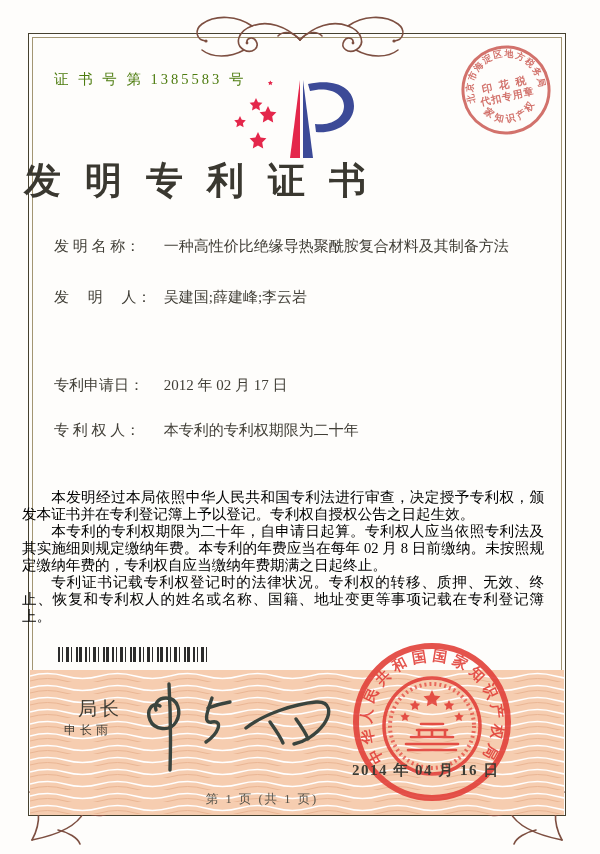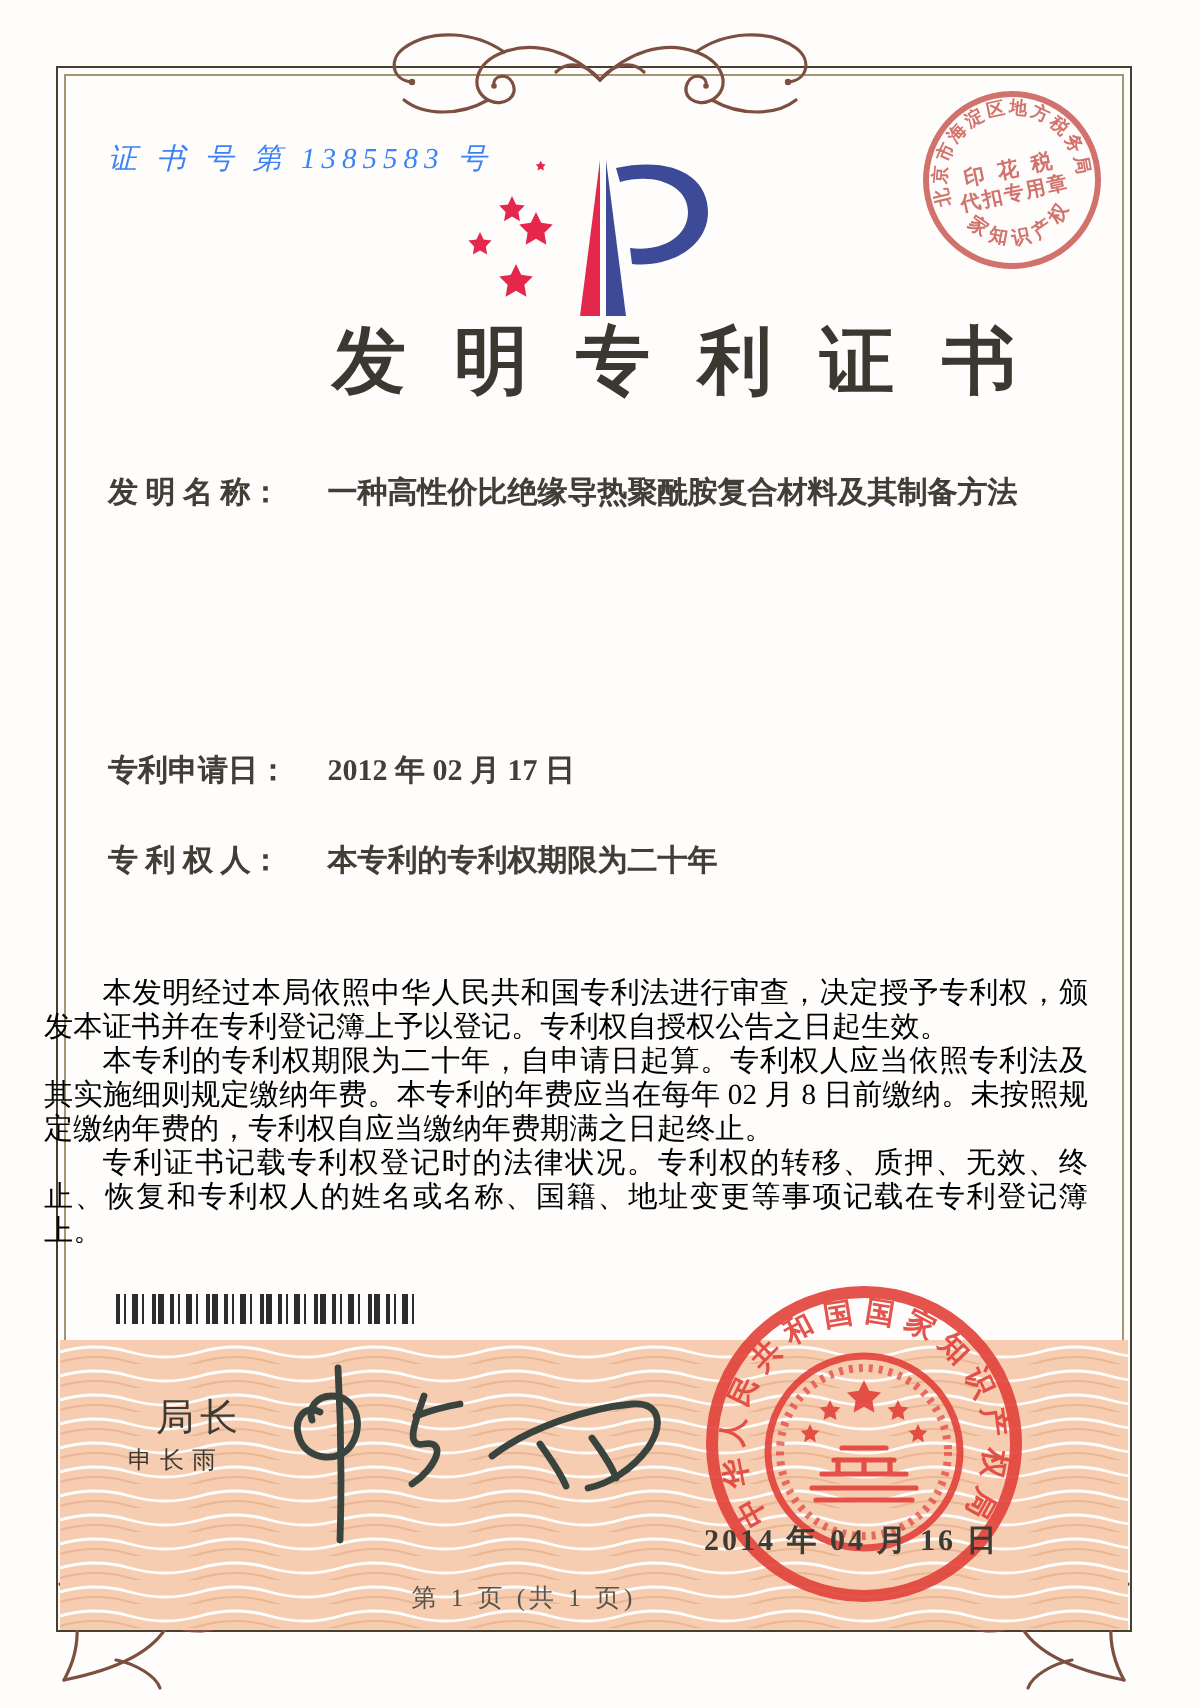--- a/index.html
+++ b/index.html
@@ -18,32 +18,32 @@
     border:1.5px solid #46412f;
   }
   .frame-inner {
     position:absolute; left:3px; top:3px; right:3px; bottom:3px;
     border:1px solid #a39673;
   }
   .ornament { position:absolute; pointer-events:none; }
   
   .cert-no {
     position:absolute; left:54px; top:70px;
-    font-size:14.5px; letter-spacing:3px; color:#3b82f6;font-style:italic;
+    font-size:14.5px; letter-spacing:3px; color:#4d7c0f;
   }
   
   .title {
     position:absolute; left:0; top:156px; width:532px;
-    text-align:right; font-size:37px; font-weight:600;
+    text-align:left; font-size:37px; font-weight:600;
     letter-spacing:24px; padding-left:24px; color:#3a3830;
   }
   
   .field-row {
     position:absolute; left:54px; width:500px;
-    font-size:15px; color:#403e36; white-space:nowrap;font-weight:bold;
+    font-size:15px; color:#403e36; white-space:nowrap;
   }
   .flabel { display:inline-block; min-width:102px; }
   .fvalue { margin-left:4px; }
   .r0{top:237px}.r1{top:288px}.r2{top:331px}.r3{top:376px}.r4{top:421px}.r5{top:464px}
   
   .body-text {
     position:absolute; left:22px; top:489px; width:522px;
     font-size:14.6px; line-height:17px; color:#000000;
     text-align:justify;
   }
@@ -179,20 +179,24 @@
     <polygon points="75,4 75,82 85,82" fill="#3c4a97"></polygon>
 
     <path d="M80,8 C108,2 126,12 126,30 C126,48 106,58 88,56 L87,48 C102,50 116,43 116,30 C116,17 100,10 82,15 Z" fill="#3c4a97"></path>
   </svg>
 
   <div class="title">发明专利证书</div>
 
   <div class="field-row r0">
     <span class="flabel">发 明 名 称：</span>
     <span class="fvalue">一种高性价比绝缘导热聚酰胺复合材料及其制备方法</span>
+  </div>
+  <div class="field-row r1">
+    <span class="flabel">发　 明　 人：</span>
+    <span class="fvalue">吴建国;薛建峰;李云岩</span>
   </div>
   <div class="field-row r3">
     <span class="flabel">专利申请日：</span>
     <span class="fvalue">2012 年 02 月 17 日</span>
   </div>
   <div class="field-row r4">
     <span class="flabel">专 利 权 人：</span>
     <span class="fvalue">本专利的专利权期限为二十年</span>
   </div>
 

